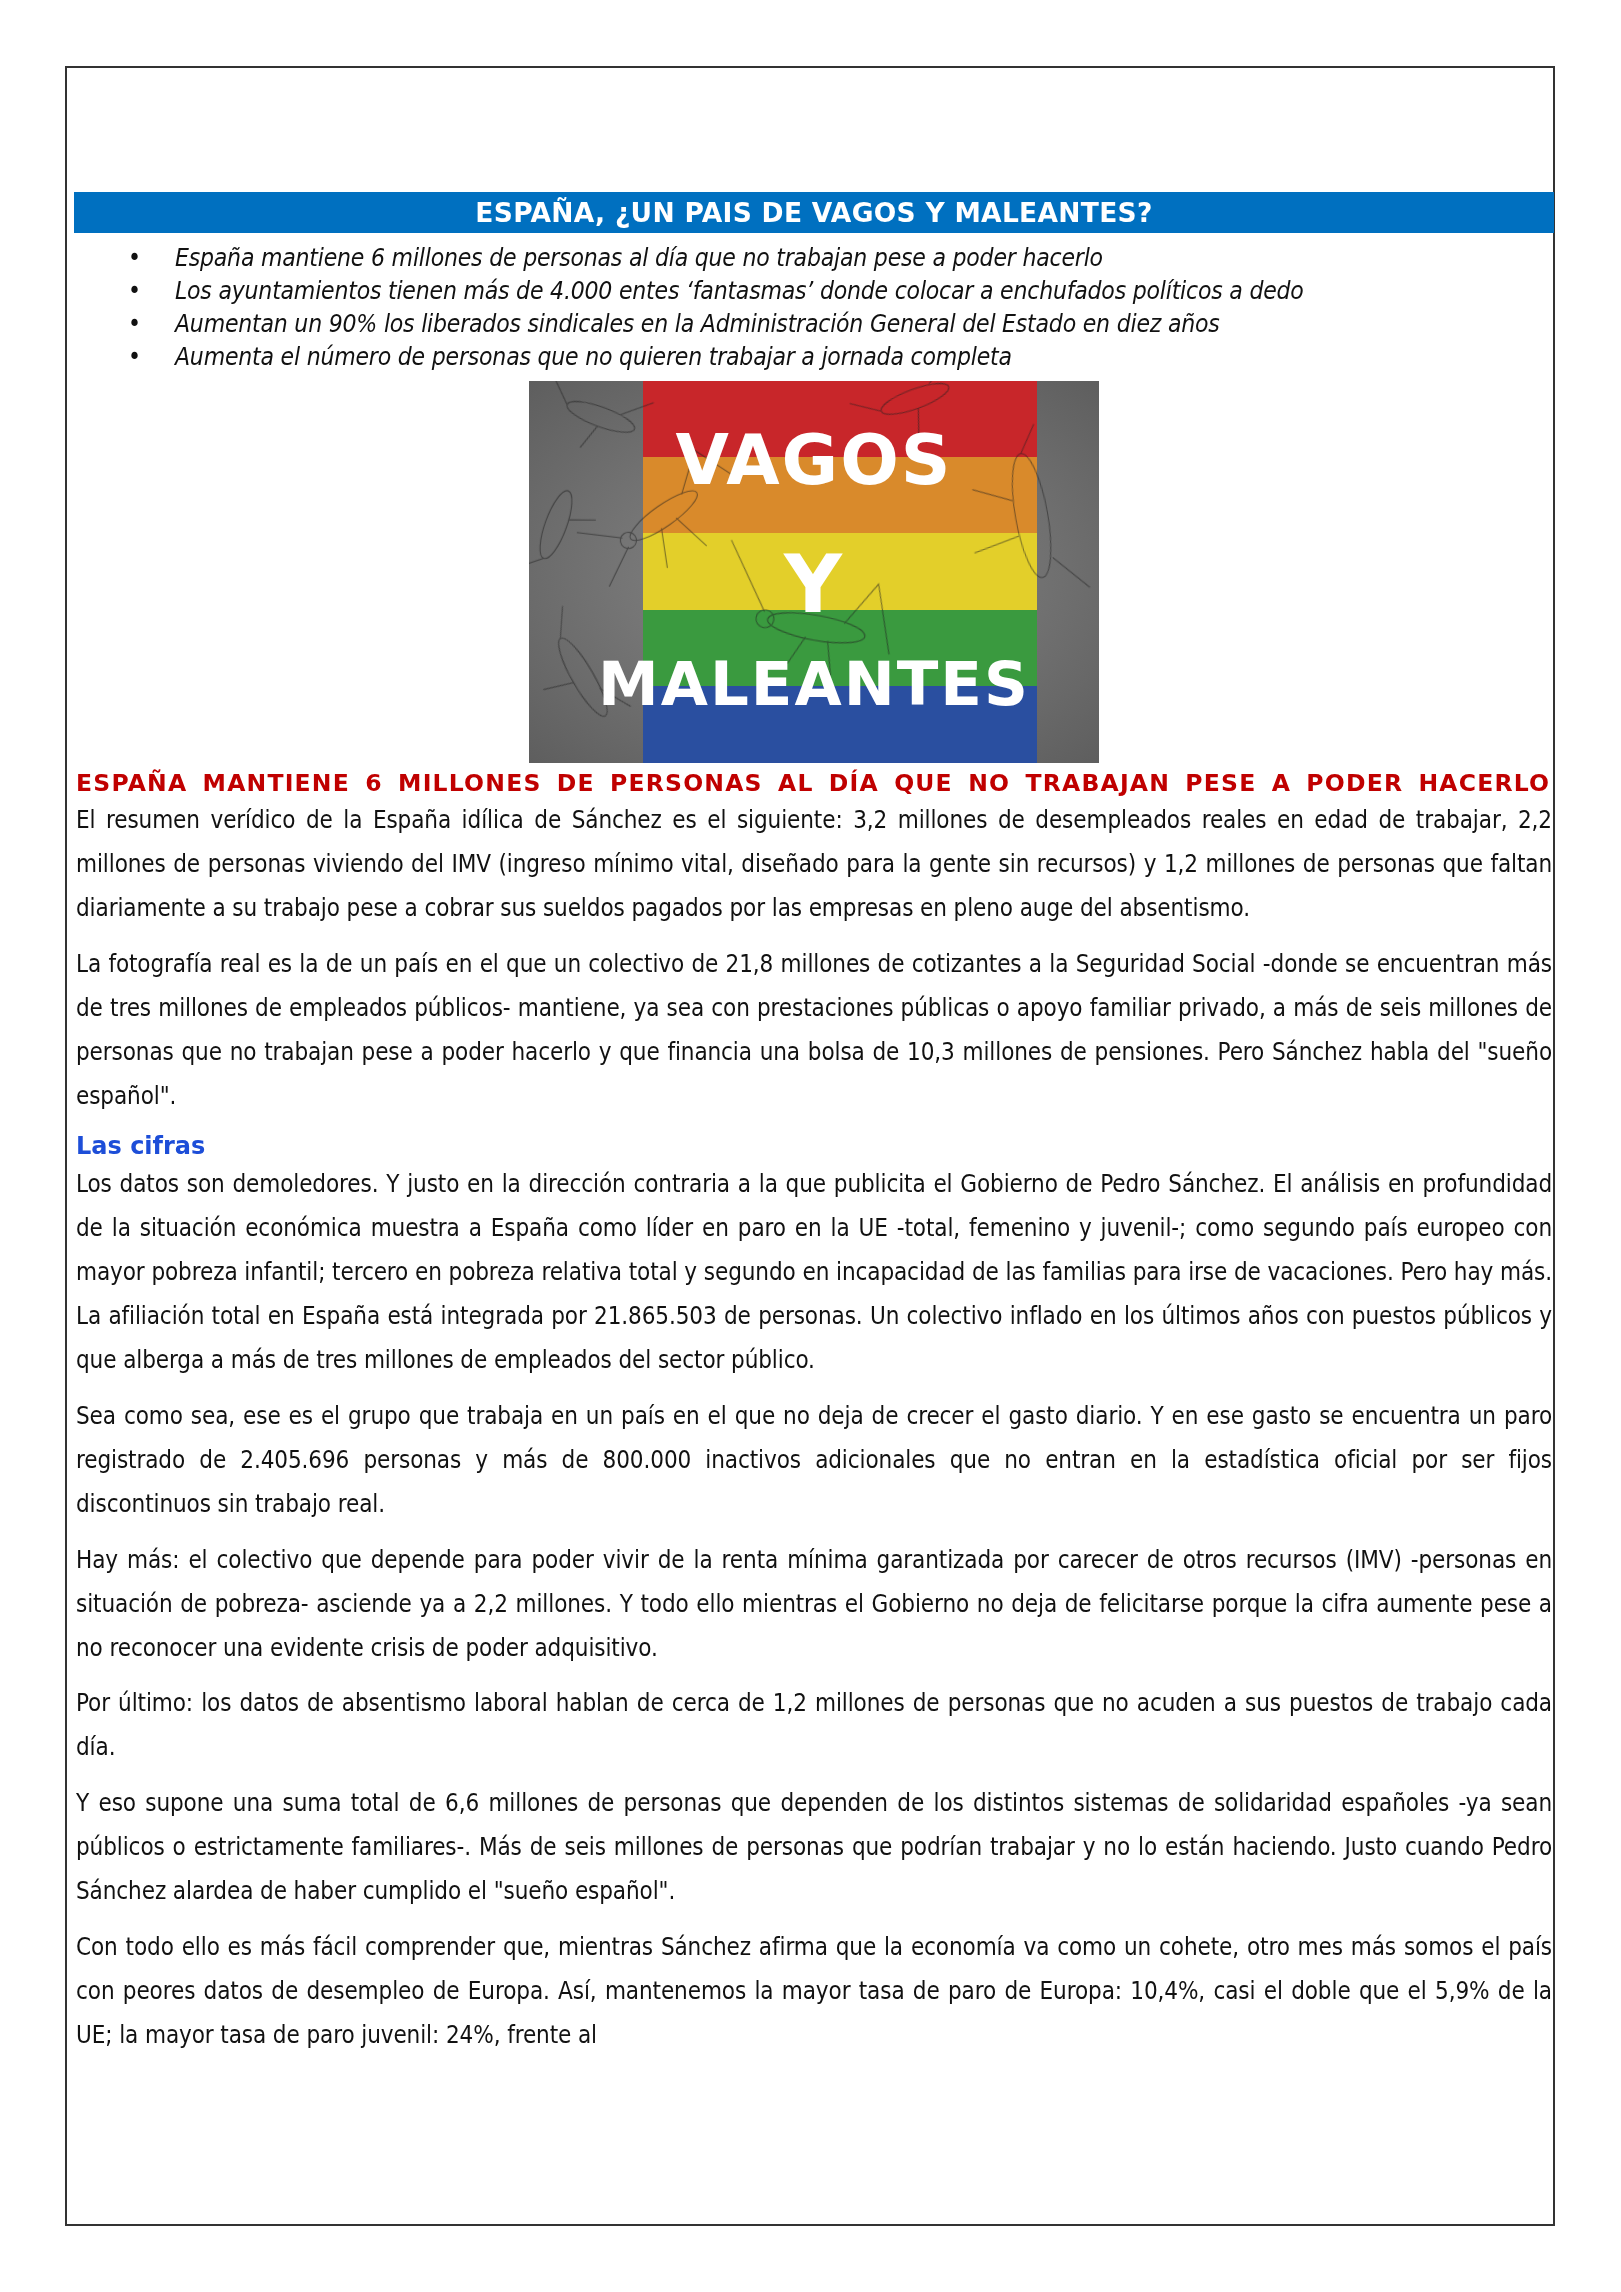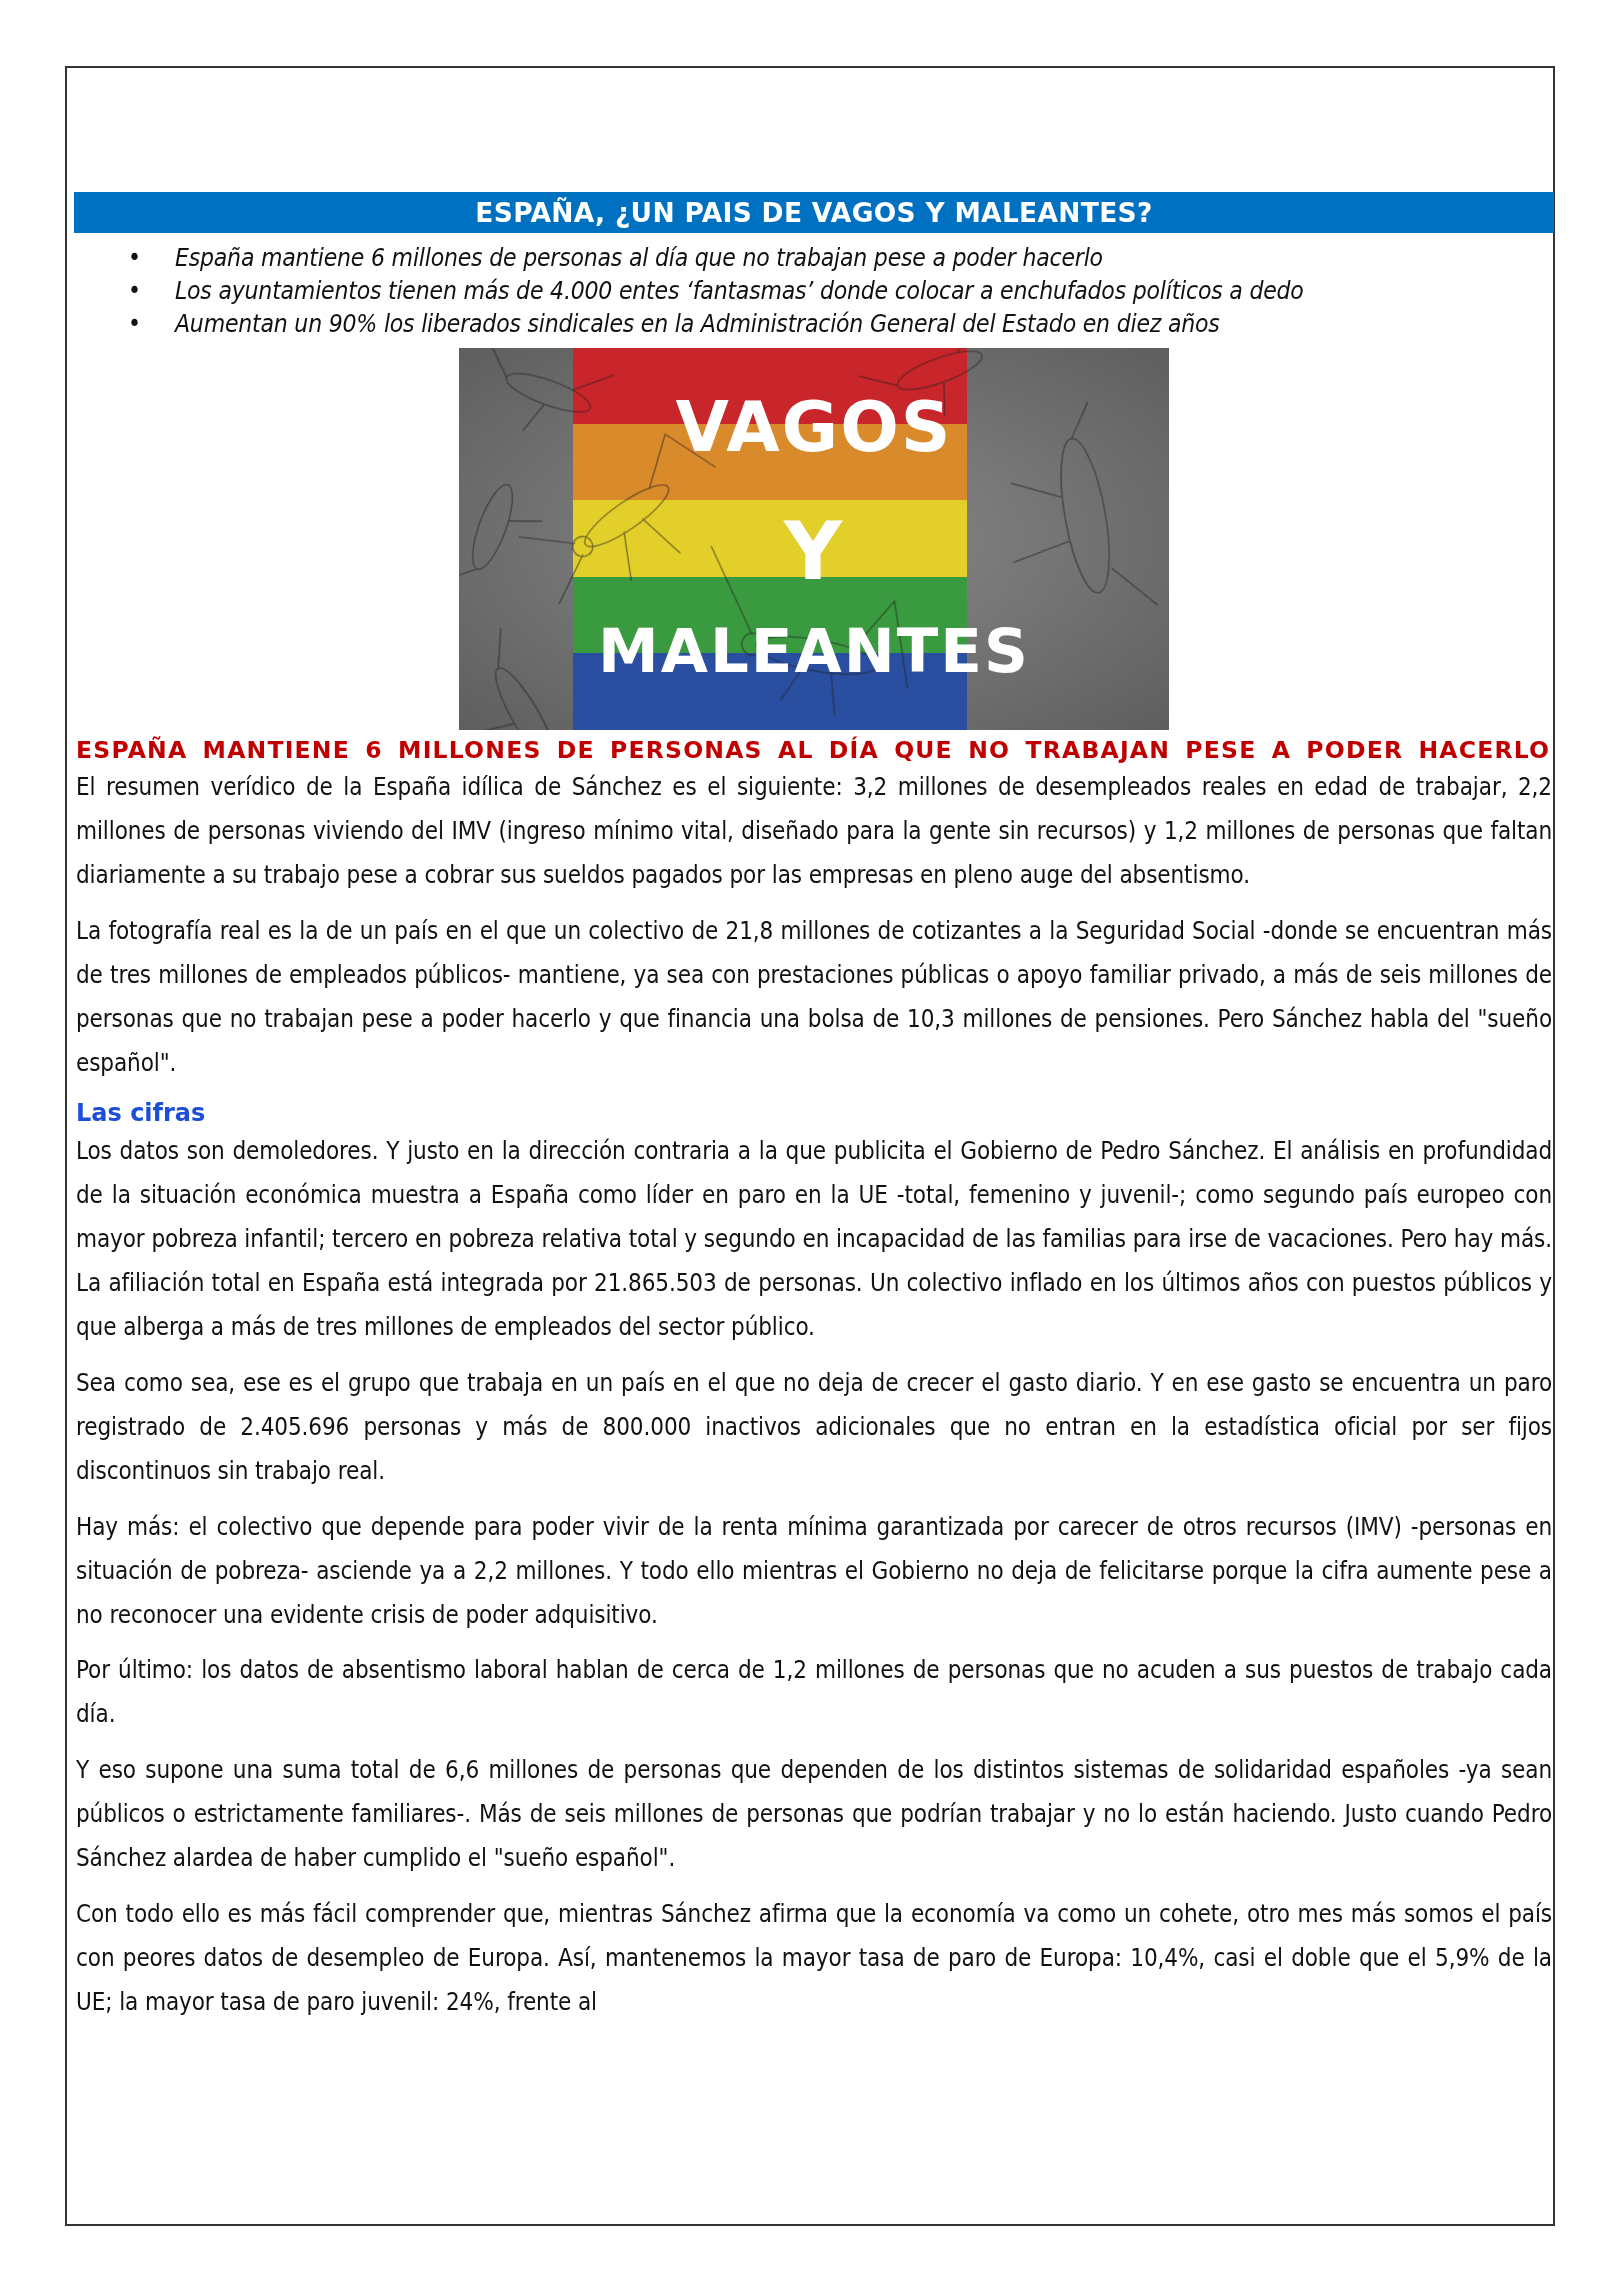--- a/index.html
+++ b/index.html
@@ -8,21 +8,21 @@
   .frame { position: absolute; left: 65px; top: 66px; width: 1490px; height: 2160px;
            border: 2px solid #333; box-sizing: border-box; }
   .content { position: absolute; left: 74px; top: 192px; width: 1480px; }
   .banner { background: #0070c0; color: #fff; text-align: center; font-weight: bold;
             font-size: 26.5px; height: 41px; line-height: 41px; letter-spacing: 0.3px;
             font-family: "DejaVu Sans", sans-serif; }
   ul.bullets { margin: 7.8px 0 0 0; padding-left: 101px; list-style: none; }
   ul.bullets li { font-style: italic; font-size: 24.5px; line-height: 33px; position: relative;
                   font-family: "DejaVu Sans Condensed", "DejaVu Sans", sans-serif; letter-spacing: -0.2px; padding-right: 5.9px; }
   ul.bullets li::before { content: "•"; position: absolute; left: -47px; font-style: normal; }
-  .hero { display: block; margin: 7.8px auto 0 auto; width: 710px; height: 382px; position: relative; overflow: hidden; background: #6f6f6f; }
+  .hero { display: block; margin: 7.8px auto 0 auto; width: 570px; height: 382px; position: relative; overflow: hidden; background: #6f6f6f; }
   .hero .grey { position: absolute; inset: 0; background: radial-gradient(ellipse at center, #8a8a8a 0%, #5e5e5e 100%); }
   .hero .stripes { position: absolute; left: 114px; top: 0; width: 394px; height: 382px; }
   .hero .stripes div { height: 20%; }
   .hero .word { position: absolute; left: 0; width: 100%; text-align: center; color: #fff;
                 font-weight: bold; font-family: "DejaVu Sans", sans-serif; letter-spacing: 2px; }
   .hero .w1 { top: 39px; font-size: 69px; }
   .hero .w2 { top: 157px; font-size: 80px; }
   .hero .w3 { top: 267px; font-size: 61px; }
   .hero svg.bugs { position: absolute; inset: 0; }
   .body-text { padding: 0 2px 0 2px; }
@@ -38,20 +38,21 @@
 
 <div class="frame"></div>
 
 <div class="content">
   <div class="banner" style="background: rgb(0, 112, 192);">ESPAÑA, ¿UN PAIS DE VAGOS Y MALEANTES?</div>
 
   <ul class="bullets">
     <li>España mantiene 6 millones de personas al día que no trabajan pese a poder hacerlo</li>
     <li>Los ayuntamientos tienen más de 4.000 entes ‘fantasmas’ donde colocar a enchufados políticos a dedo</li>
     <li>Aumentan un 90% los liberados sindicales en la Administración General del Estado en diez años</li>
+    <li>Aumenta el número de personas que no quieren trabajar a jornada completa</li>
   </ul>
 
   <div class="hero">
     <div class="grey"></div>
     <div class="stripes">
       <div style="background: rgb(200, 38, 42);"></div>
       <div style="background: rgb(217, 138, 43);"></div>
       <div style="background: rgb(227, 207, 42);"></div>
       <div style="background: rgb(58, 154, 63);"></div>
       <div style="background: rgb(42, 79, 160);"></div>

